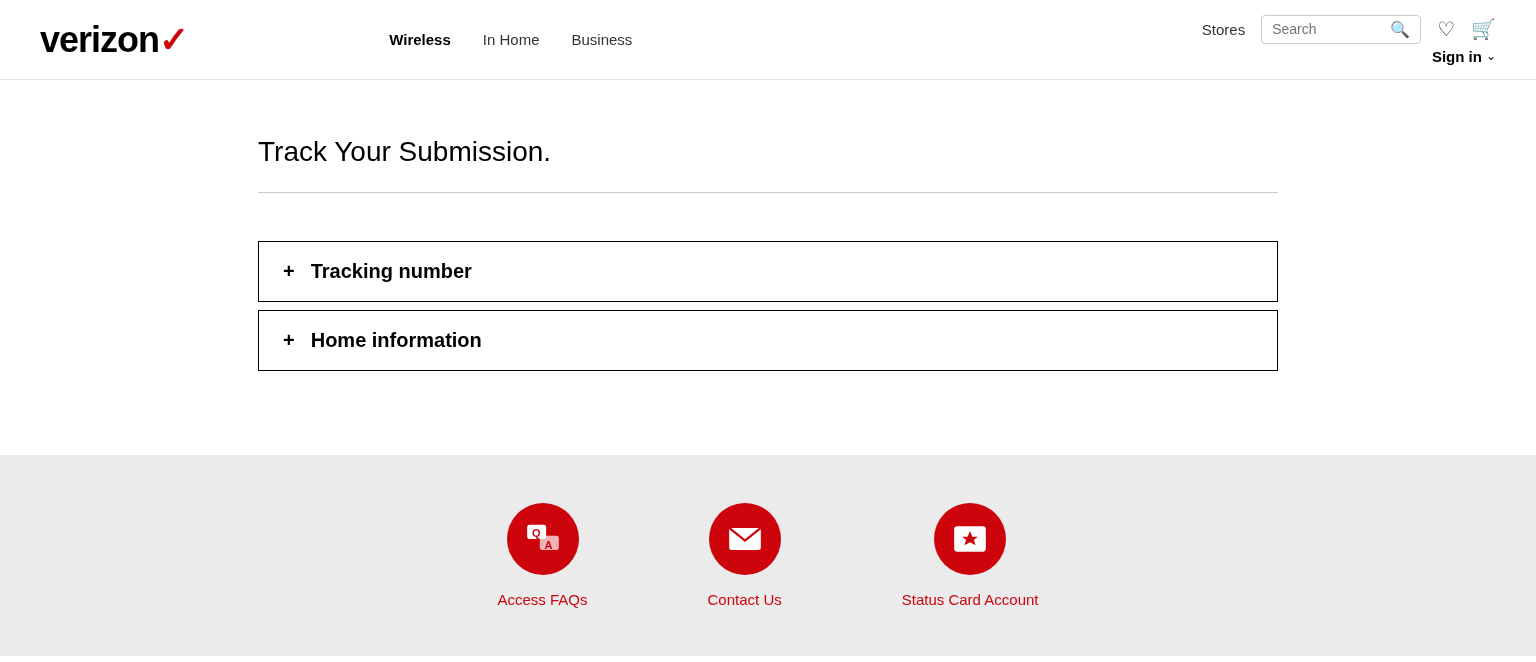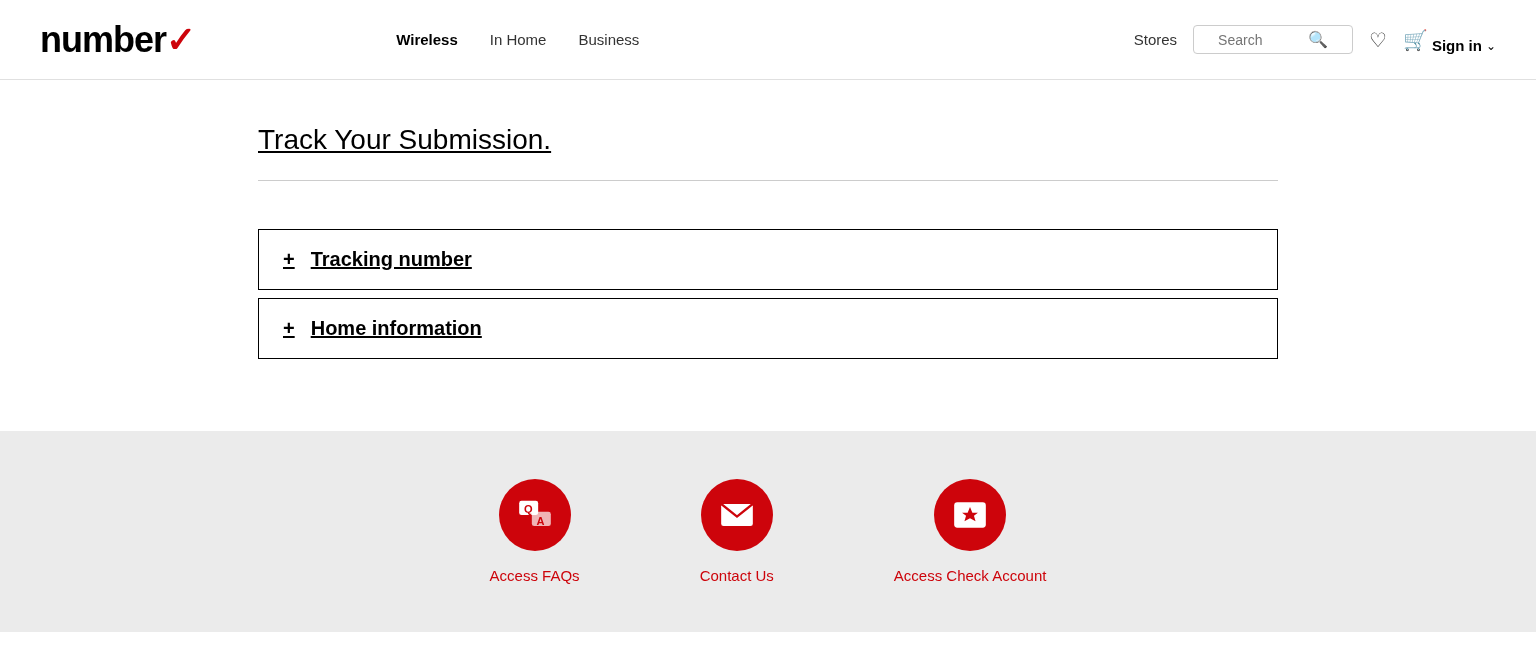--- a/index.html
+++ b/index.html
@@ -23,52 +23,51 @@
     .header-nav { display: flex; gap: 32px; margin-left: 200px; }
     .nav-item { font-size: 15px; color: #333; cursor: pointer; text-decoration: none; }
     .nav-item.active { font-weight: 700; color: #000; }
     .stores-link { font-size: 15px; color: #333; cursor: pointer; }
 
     .search-box {
       display: flex;
       align-items: center;
       border: 1px solid #ccc;
       border-radius: 4px;
-      padding: 4px 24px;
+      padding: 4px 10px;
       gap: 6px;
       width: 160px;
     }
     .search-input {
       border: none;
       outline: none;
       font-size: 14px;
       width: 100%;
       color: #666;
       background: transparent;
     }
     .search-icon { color: #333; font-size: 16px; }
 
     .heart-icon, .bag-icon {
       font-size: 20px;
       color: #333;
       cursor: pointer;
     }
 
-    .header-right-col { display: flex; flex-direction: row; align-items: flex-end; gap: 4px; }
+    .header-right-col { display: flex; flex-direction: column; align-items: flex-end; gap: 4px; }
     .top-row { display: flex; align-items: center; gap: 16px; }
     .sign-in-row { display: flex; align-items: center; gap: 4px; }
     .sign-in-btn { font-size: 15px; font-weight: 700; color: #000; cursor: pointer; }
     .chevron-down { font-size: 12px; color: #000; }
 
     
     .main-content {
       max-width: 1100px;
-      margin: 4px auto;
+      margin: 16px auto;
       padding: 40px 40px 60px;
-      text-decoration: underline;
     }
 
     .page-title {
       font-size: 28px;
       font-weight: 400;
       color: #000;
       margin-bottom: 24px;
     }
 
     .divider {
@@ -145,21 +144,21 @@
       color: #cd040b;
       text-align: center;
     }
   </style>
 </head>
 <body>
 
 <header class="header">
   <div class="header-left">
     <div class="logo">
-      <span class="logo-text">number</span>
+      <span class="logo-text">verizon</span>
         <span class="logo-check">✓</span>
     </div>
     <nav class="header-nav">
       <a class="nav-item active">Wireless</a>
       <a class="nav-item">In Home</a>
       <a class="nav-item">Business</a>
     </nav>
   </div>
 
   <div class="header-right-col">
@@ -225,17 +224,17 @@
       <span class="footer-label">Contact Us</span>
     </div>
 
     <div class="footer-item">
       <div class="footer-icon-circle">
         <svg viewBox="0 0 24 24">
           <rect x="2" y="4" width="20" height="16" rx="2" fill="#fff"></rect>
           <polygon points="12,7 13.5,10.5 17,10.5 14.5,12.5 15.5,16 12,14 8.5,16 9.5,12.5 7,10.5 10.5,10.5" fill="#cd040b"></polygon>
         </svg>
       </div>
-      <span class="footer-label">Access Check Account</span>
+      <span class="footer-label">Status Card Account</span>
     </div>
 
   </div>
 </footer>
 
 </body></html>

